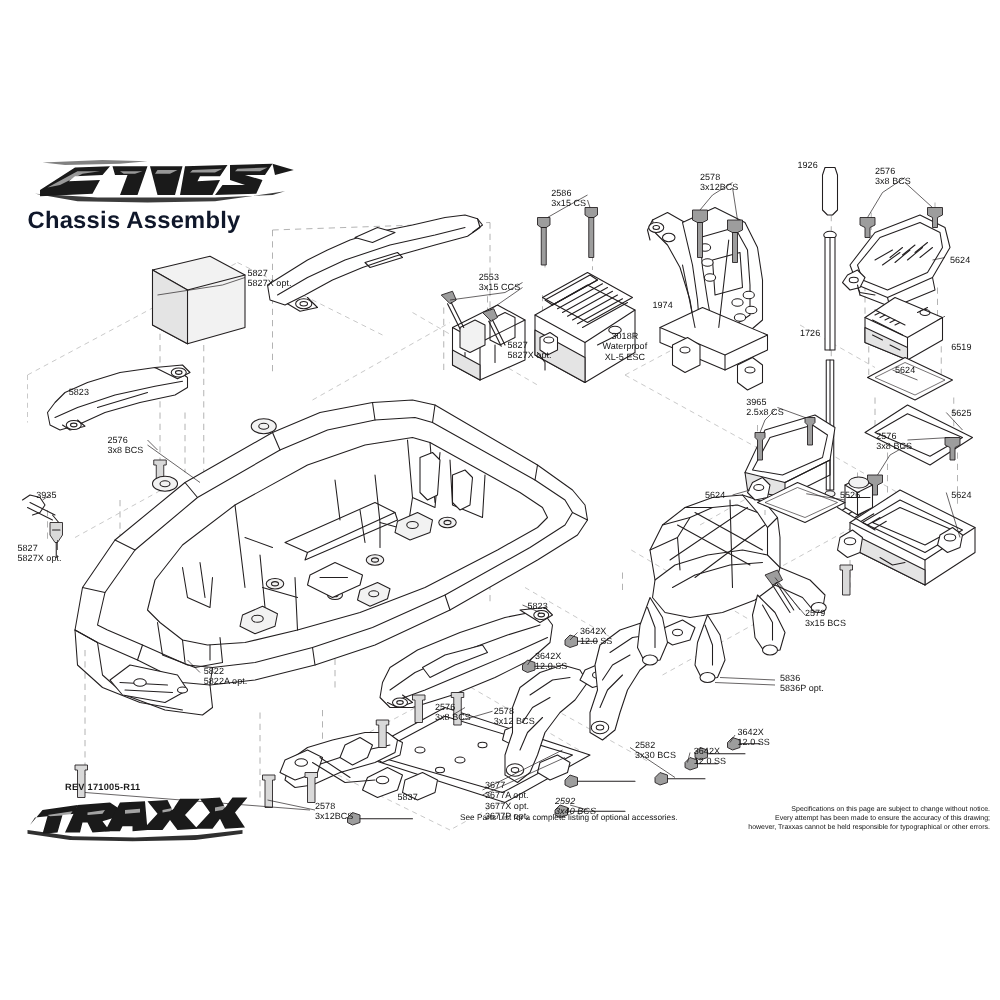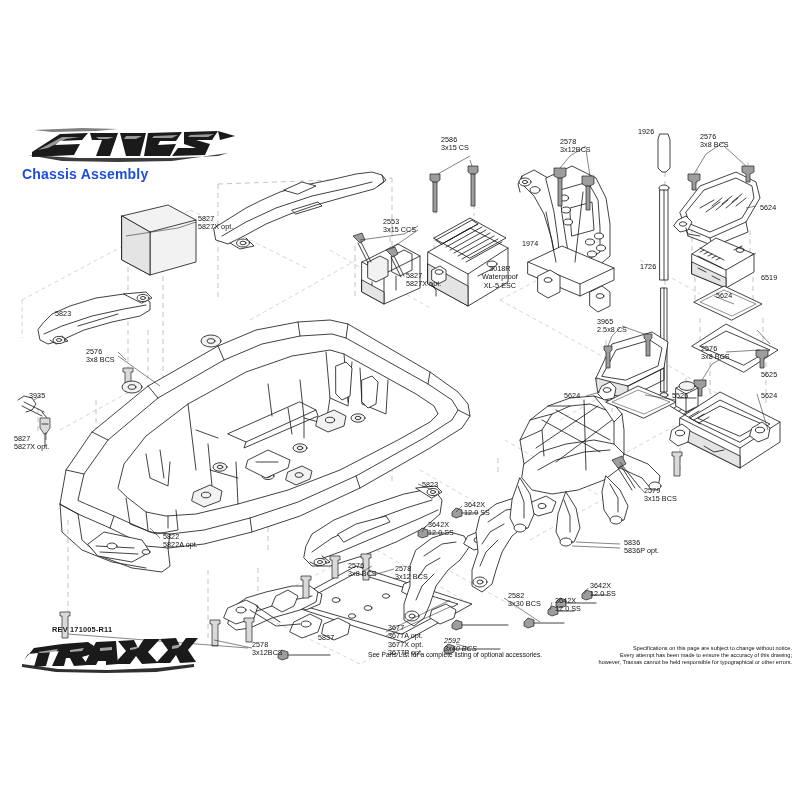--- a/index.html
+++ b/index.html
@@ -2,21 +2,21 @@
 <html><head>
 <meta charset="utf-8">
 <style>
   html,body{margin:0;padding:0;background:#fff;}
   body{width:800px;height:800px;font-family:"Liberation Sans",sans-serif;color:#111;overflow:hidden;}
   #sheet{position:relative;width:800px;height:800px;background:#ffffff;}
 
   
   .logo-slash{position:absolute;left:22px;top:122px;width:215px;height:46px;}
   .logo-slash svg{display:block;}
-  .title{position:absolute;left:22px;top:166px;font-size:14px;font-weight:bold;letter-spacing:.2px;color:#1d4ed8;}
+  .title{position:absolute;left:22px;top:166px;font-size:19px;font-weight:bold;letter-spacing:.2px;color:#0f172a;}
 
   
   .rev{position:absolute;left:20px;top:625px;font-size:7.4px;font-weight:bold;letter-spacing:.2px;color:#1a1a1a;margin-left:32px;}
   .logo-traxxas{position:absolute;left:18px;top:634px;width:180px;height:42px;}
   .note{position:absolute;left:368px;top:651px;font-size:6.6px;line-height:8.4px;color:#111;}
   .disclaimer{position:absolute;left:570px;top:645px;width:222px;text-align:right;font-size:5.6px;line-height:7.2px;color:#111;}
 
   
   .cal{position:absolute;font-size:7.2px;line-height:8.3px;color:#111;white-space:pre;letter-spacing:.05px;}
 
@@ -675,38 +675,38 @@
       <div class="cal" style="left: 55px; top: 310px;">5823</div>
       <div class="cal" style="left: 86px; top: 348px;">2576
 3x8 BCS</div>
       <div class="cal" style="left: 29px; top: 392px;">3935</div>
       <div class="cal" style="left: 14px; top: 435px;">5827
 5827X opt.</div>
       <div class="cal" style="left: 163px; top: 533px;">5822
 5822A opt.</div>
       <div class="cal" style="left: 383px; top: 218px;">2553
 3x15 CCS</div>
-      <div class="cal" style="left: 441px; top: 136px;">2586
+      <div class="cal" style="left: 441px; top: 151px;">2586
 3x15 CS</div>
       <div class="cal" style="left: 406px; top: 272px;">5827
 5827X opt.</div>
       <div class="cal" style="left: 482px; top: 265px; text-align: center;">3018R
 Waterproof
 XL-5 ESC</div>
       <div class="cal" style="left: 522px; top: 240px;">1974</div>
       <div class="cal" style="left: 560px; top: 138px;">2578
 3x12BCS</div>
       <div class="cal" style="left: 638px; top: 128px;">1926</div>
       <div class="cal" style="left: 640px; top: 263px;">1726</div>
       <div class="cal" style="left: 700px; top: 133px;">2576
 3x8 BCS</div>
       <div class="cal" style="left: 760px; top: 204px;">5624</div>
       <div class="cal" style="left: 761px; top: 251px; margin-top: 23px;">6519</div>
       <div class="cal" style="left: 716px; top: 292px;">5624</div>
-      <div class="cal" style="left: 761px; top: 327px; margin-top: 44px;">5625</div>
+      <div class="cal" style="left: 761px; top: 327px;">5625</div>
       <div class="cal" style="left: 701px; top: 345px;">2576
 3x8 BCS</div>
       <div class="cal" style="left: 761px; top: 392px;">5624</div>
       <div class="cal" style="left: 597px; top: 318px;">3965
 2.5x8 CS</div>
       <div class="cal" style="left: 564px; top: 392px;">5624</div>
       <div class="cal" style="left: 648px; top: 392px; padding-left: 24px;">5526</div>
       <div class="cal" style="left: 422px; top: 481px;">5823</div>
       <div class="cal" style="left: 348px; top: 562px;">2576
 3x8 BCS</div>

